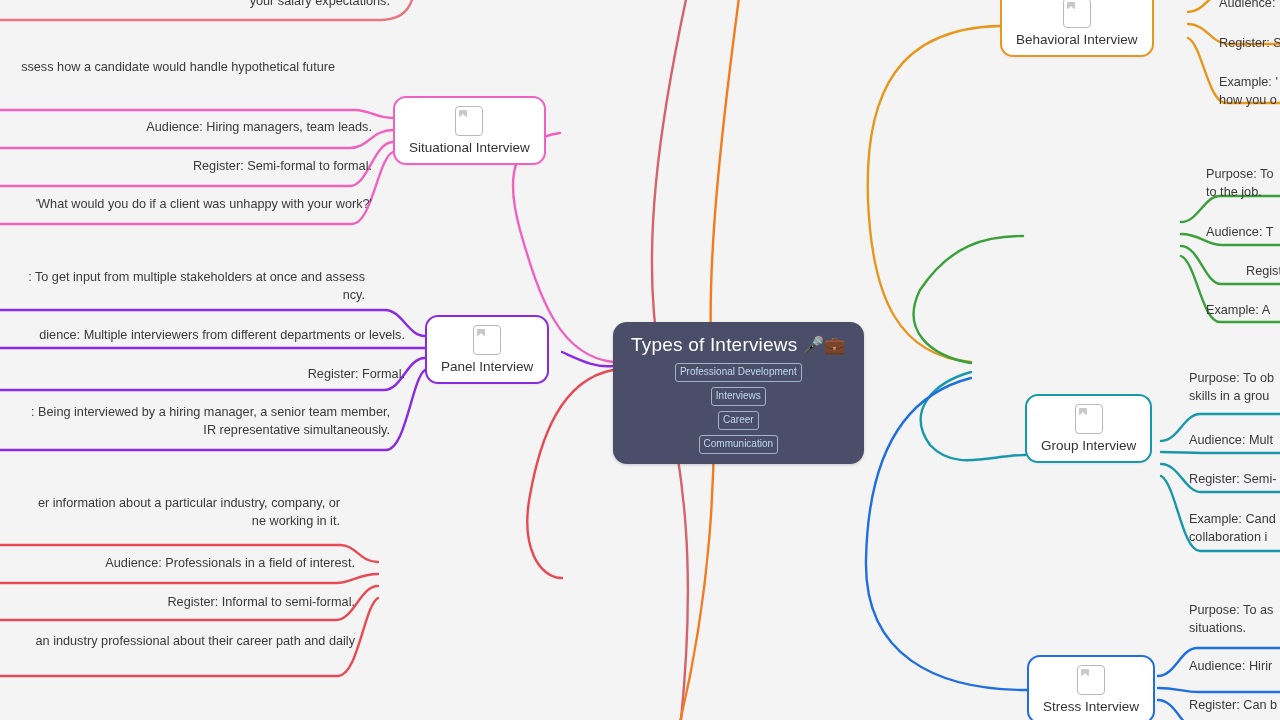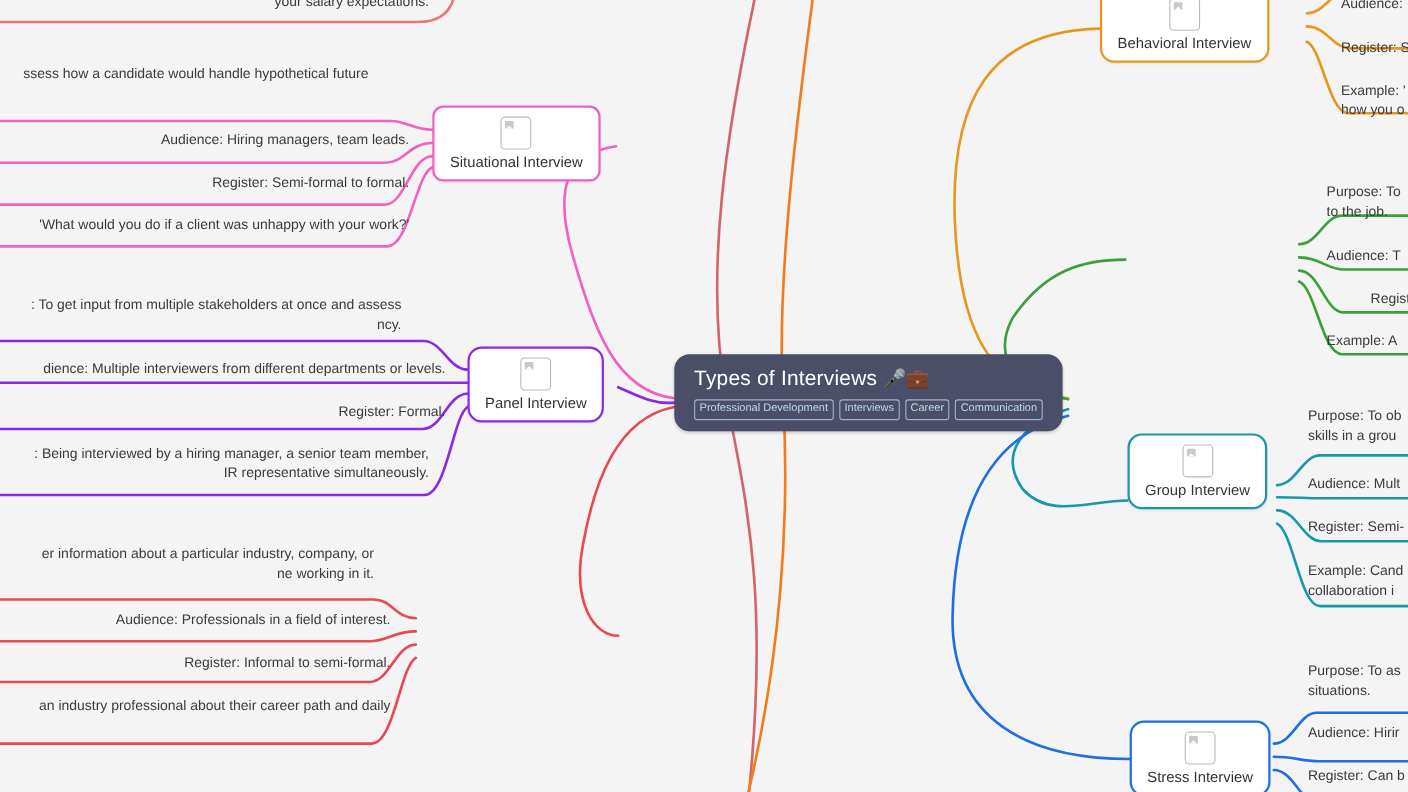--- a/index.html
+++ b/index.html
@@ -37,20 +37,21 @@
     letter-spacing: .2px;
     white-space: nowrap;
     line-height: 1.15;
   }
   .hub-emoji { font-size: 17px; }
   .hub-tags {
     margin-top: 7px;
     display: flex;
     gap: 5px;
     align-items: center;
+    flex-direction: column;
   }
   .hub-tag {
     color: #bfdbea;
     background: transparent;
     border: 1px solid #9fb4c4;
     border-radius: 3px;
     font-size: 10px;
     line-height: 1;
     padding: 3px 4px 4px 4px;
     white-space: nowrap;
@@ -180,34 +181,34 @@
       </g>
 
       <g stroke="#1f6fe0">
         <path d="M1158,676 C1175,676 1181,648 1197,648 L1290,648"></path>
         <path d="M1158,688 C1177,688 1183,692 1199,692 L1290,692"></path>
         <path d="M1158,700 C1176,700 1182,730 1198,730 L1290,730"></path>
       </g>
     </g>
   </svg>
 
-  <div class="hub" style="left:613px; top:322px;">
+  <div class="hub" style="left:613px; top:322px;text-align:right;">
     <div class="hub-title">
       <span>Types of Interviews</span>
       <span class="hub-emoji">🎤💼</span>
     </div>
     <div class="hub-tags">
       <span class="hub-tag">Professional Development</span>
       <span class="hub-tag">Interviews</span>
       <span class="hub-tag">Career</span>
       <span class="hub-tag">Communication</span>
     </div>
   </div>
 
-  <div class="node" style="left:393px; top:96px; border-color:#f062c0;border-radius:10px;">
+  <div class="node" style="left:393px; top:96px; border-color:#f062c0;">
     <div class="node-img"></div>
     <div class="node-label">Situational Interview</div>
   </div>
 
   <div class="node" style="left:425px; top:315px; border-color:#8a2be2;">
     <div class="node-img"></div>
     <div class="node-label">Panel Interview</div>
   </div>
 
 

